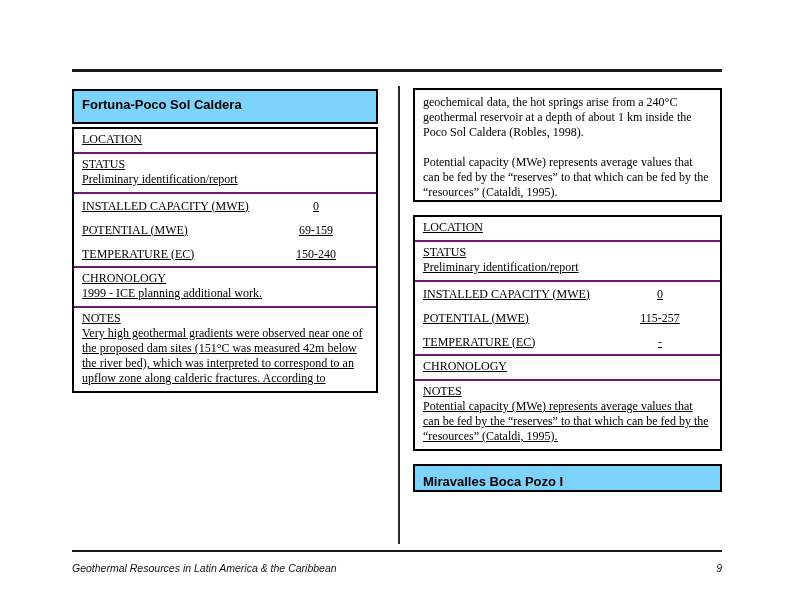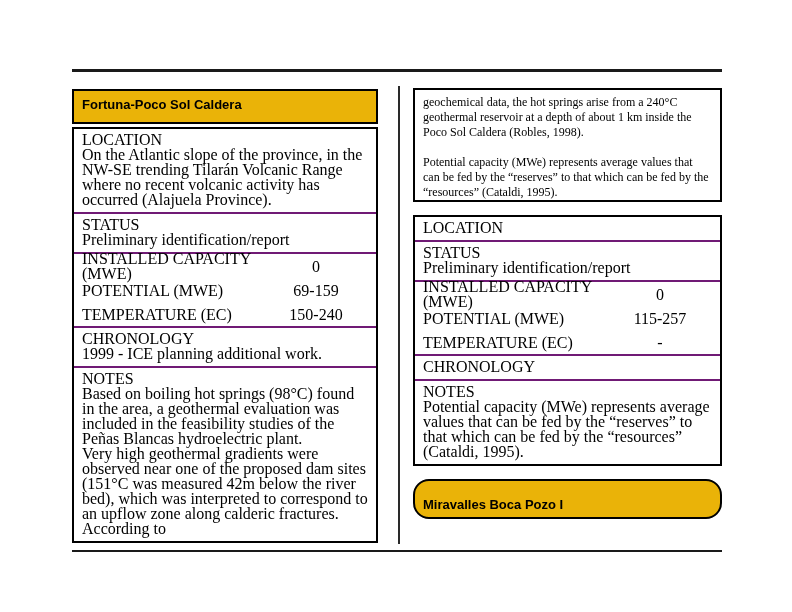--- a/index.html
+++ b/index.html
@@ -17,32 +17,32 @@
   .top-rule { left: 72px; top: 69px; width: 650px; height: 3px; }
   .footer-rule { left: 72px; top: 550px; width: 650px; height: 2px; }
   .col-divider { position: absolute; left: 398px; top: 86px; width: 2px; height: 458px; background: #2a2a2a; }
 
   .col { position: absolute; }
   .left-col { left: 72px; top: 89px; width: 306px; }
   .right-col { left: 413px; top: 88px; width: 309px; }
 
   .tbl-header {
     border: 2px solid #000;
-    background: #eab308;
+    background: #7dd3fc;
     height: 35px;
     padding: 6px 8px;
     font-family: "Liberation Sans", sans-serif;
     font-weight: bold;
     font-size: 13px;
     line-height: 16px;
     margin-bottom: 3px;
   }
-  .tbl-header.tall { height: 40px; padding-top: 16px; border-radius: 16px; }
+  .tbl-header.tall { height: 28px; padding-top: 8px; }
   .tbl-body { border: 2px solid #000; }
-  .sec { padding: 3px 8px 5px 8px; font-size: 16px; line-height: 15px; }
+  .sec { padding: 3px 8px 5px 8px; font-size: 12px; line-height: 15px; text-decoration: underline; }
   .sec + .sec { border-top: 2px solid #701a75; }
   .sec-label { text-transform: none; }
   .sec p + p { }
 
   .stats-sec { padding: 0 8px; }
   .stat-row { display: flex; align-items: center; height: 24px; }
   .stat-label { flex: 1 1 auto; }
   .stat-value { width: 104px; text-align: center; flex: 0 0 auto; }
 
   .plain-box { border: 2px solid #000; padding: 5px 8px 0 8px; font-size: 12px; line-height: 15px; }
@@ -67,21 +67,20 @@
 
   <div class="rule top-rule"></div>
 
   <div class="col left-col">
     <div class="tbl-header">
       <span>Fortuna-Poco Sol Caldera</span>
     </div>
     <div class="tbl-body">
       <div class="sec">
         <div class="sec-label">LOCATION</div>
-        <div>On the Atlantic slope of the province, in the NW-SE trending Tilarán Volcanic Range where no recent volcanic activity has occurred (Alajuela Province).</div>
       </div>
       <div class="sec">
         <div class="sec-label">STATUS</div>
         <div>Preliminary identification/report</div>
       </div>
       <div class="sec stats-sec">
         <div class="stat-row">
           <span class="stat-label">INSTALLED CAPACITY (MWE)</span>
           <span class="stat-value">0</span>
         </div>
@@ -93,21 +92,20 @@
           <span class="stat-label">TEMPERATURE (EC)</span>
           <span class="stat-value">150-240</span>
         </div>
       </div>
       <div class="sec">
         <div class="sec-label">CHRONOLOGY</div>
         <p>1999 - ICE planning additional work.</p>
       </div>
       <div class="sec">
         <div class="sec-label">NOTES</div>
-        <p>Based on boiling hot springs (98°C) found in the area, a geothermal evaluation was included in the feasibility studies of the Peñas Blancas hydroelectric plant.</p>
         <p>Very high geothermal gradients were observed near one of the proposed dam sites (151°C was measured 42m below the river bed), which was interpreted to correspond to an upflow zone along calderic fractures.  According to</p>
       </div>
     </div>
   </div>
 
   <div class="col-divider"></div>
 
   <div class="col right-col">
     <div class="plain-box">
       <p>geochemical data, the hot springs arise from a 240°C geothermal reservoir at a depth of about 1 km  inside the Poco Sol Caldera (Robles, 1998).</p>
@@ -148,14 +146,18 @@
     </div>
 
     <div class="gap-15"></div>
 
     <div class="tbl-header tall">
       <span>Miravalles Boca Pozo I</span>
     </div>
   </div>
 
   <div class="rule footer-rule"></div>
+  <div class="footer">
+    <span>Geothermal Resources in Latin America &amp; the Caribbean</span>
+    <span>9</span>
+  </div>
 
 </div>
 
 </body></html>

